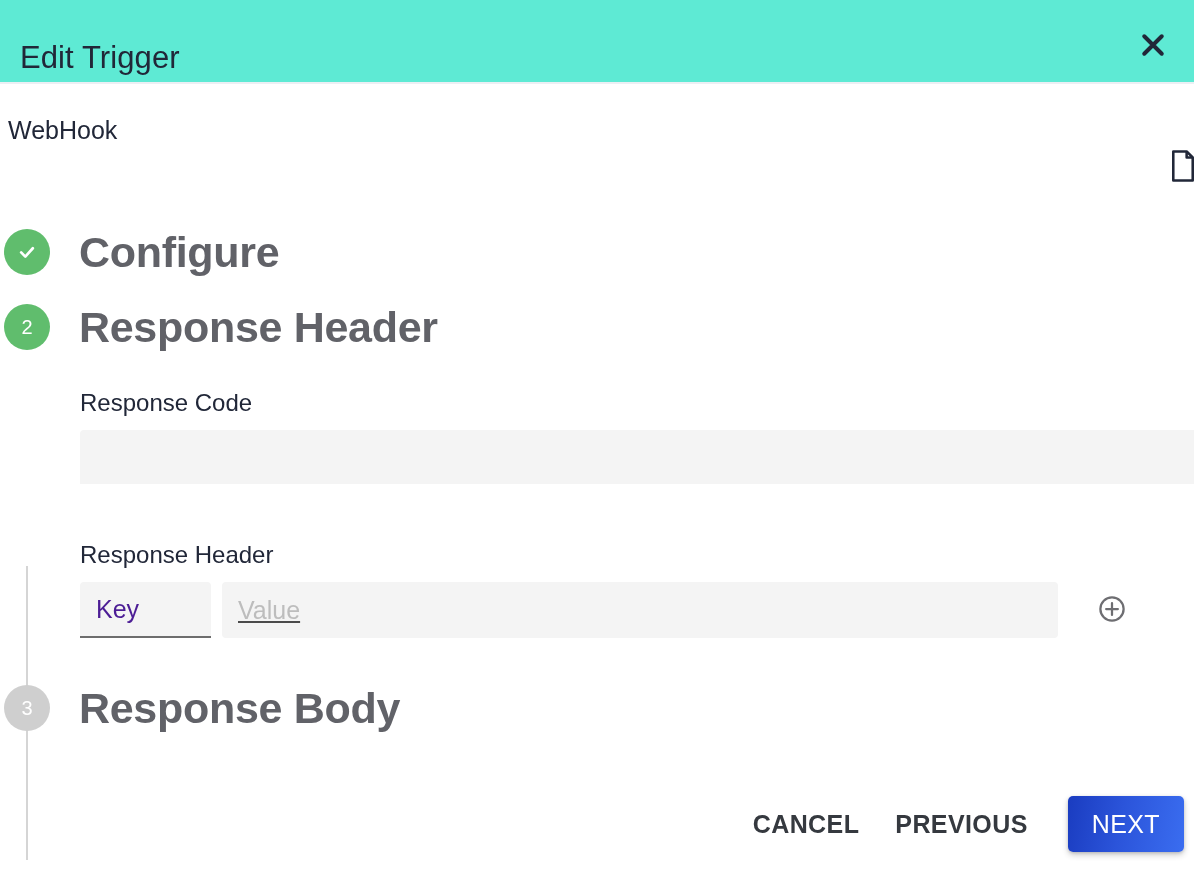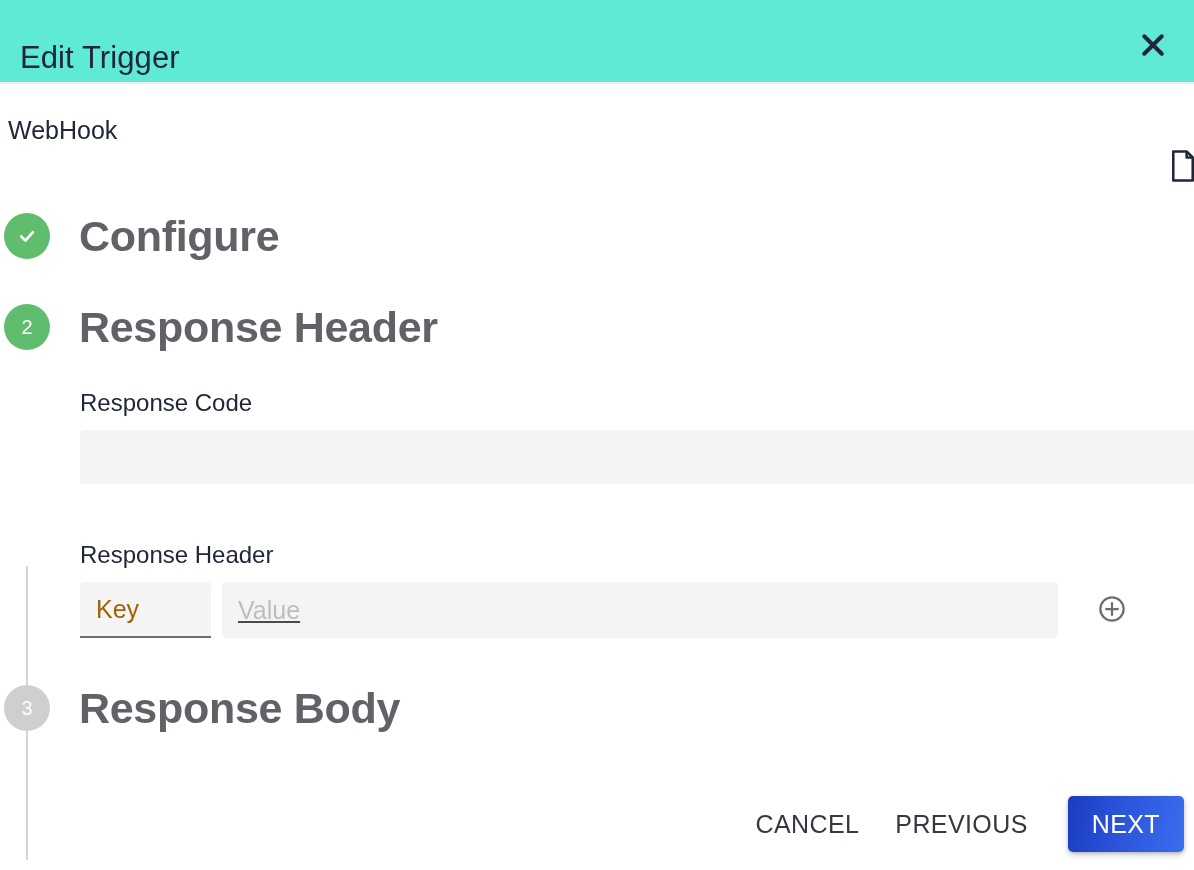--- a/index.html
+++ b/index.html
@@ -123,21 +123,21 @@
   .step-label {
     margin-left: 29px;
     font-size: 43px;
     font-weight: 700;
     color: #616268;
     line-height: 52px;
     letter-spacing: -0.3px;
     white-space: nowrap;
   }
 
-  .step1 { position: absolute; left: 4px; top: 9px; }
+  .step1 { position: absolute; left: 4px; top: 25px; }
   .step2 { position: absolute; left: 4px; top: 100px; }
   .step3 { position: absolute; left: 4px; top: 481px; }
 
   .step-connector {
     position: absolute;
     left: 26px;
     top: 365px;
     width: 2px;
     height: 294px;
     background: #d5d5d5;
@@ -197,21 +197,21 @@
     left: 0;
     top: 0;
     width: 131px;
     height: 56px;
     background: #f4f4f4;
     border: none;
     border-bottom: 2px solid #6d6d6d;
     border-radius: 4px 4px 0 0;
     font-family: "Liberation Sans", sans-serif;
     font-size: 25px;
-    color: #a16207;
+    color: #4c1d95;
     padding: 0 16px;
     outline: none;
   }
 
   .value-input {
     position: absolute;
     left: 142px;
     top: 0;
     width: 836px;
     height: 56px;
@@ -253,21 +253,21 @@
     justify-content: flex-end;
     padding-right: 10px;
     gap: 0px;
   }
 
   .text-button {
     background: transparent;
     border: none;
     font-family: "Liberation Sans", sans-serif;
     font-size: 25px;
-    font-weight: 400;
+    font-weight: 700;
     letter-spacing: 0.4px;
     color: #35393f;
     cursor: pointer;
     padding: 12px 18px;
     line-height: 28px;
   }
 
   .next-button {
     margin-left: 22px;
     border: none;

